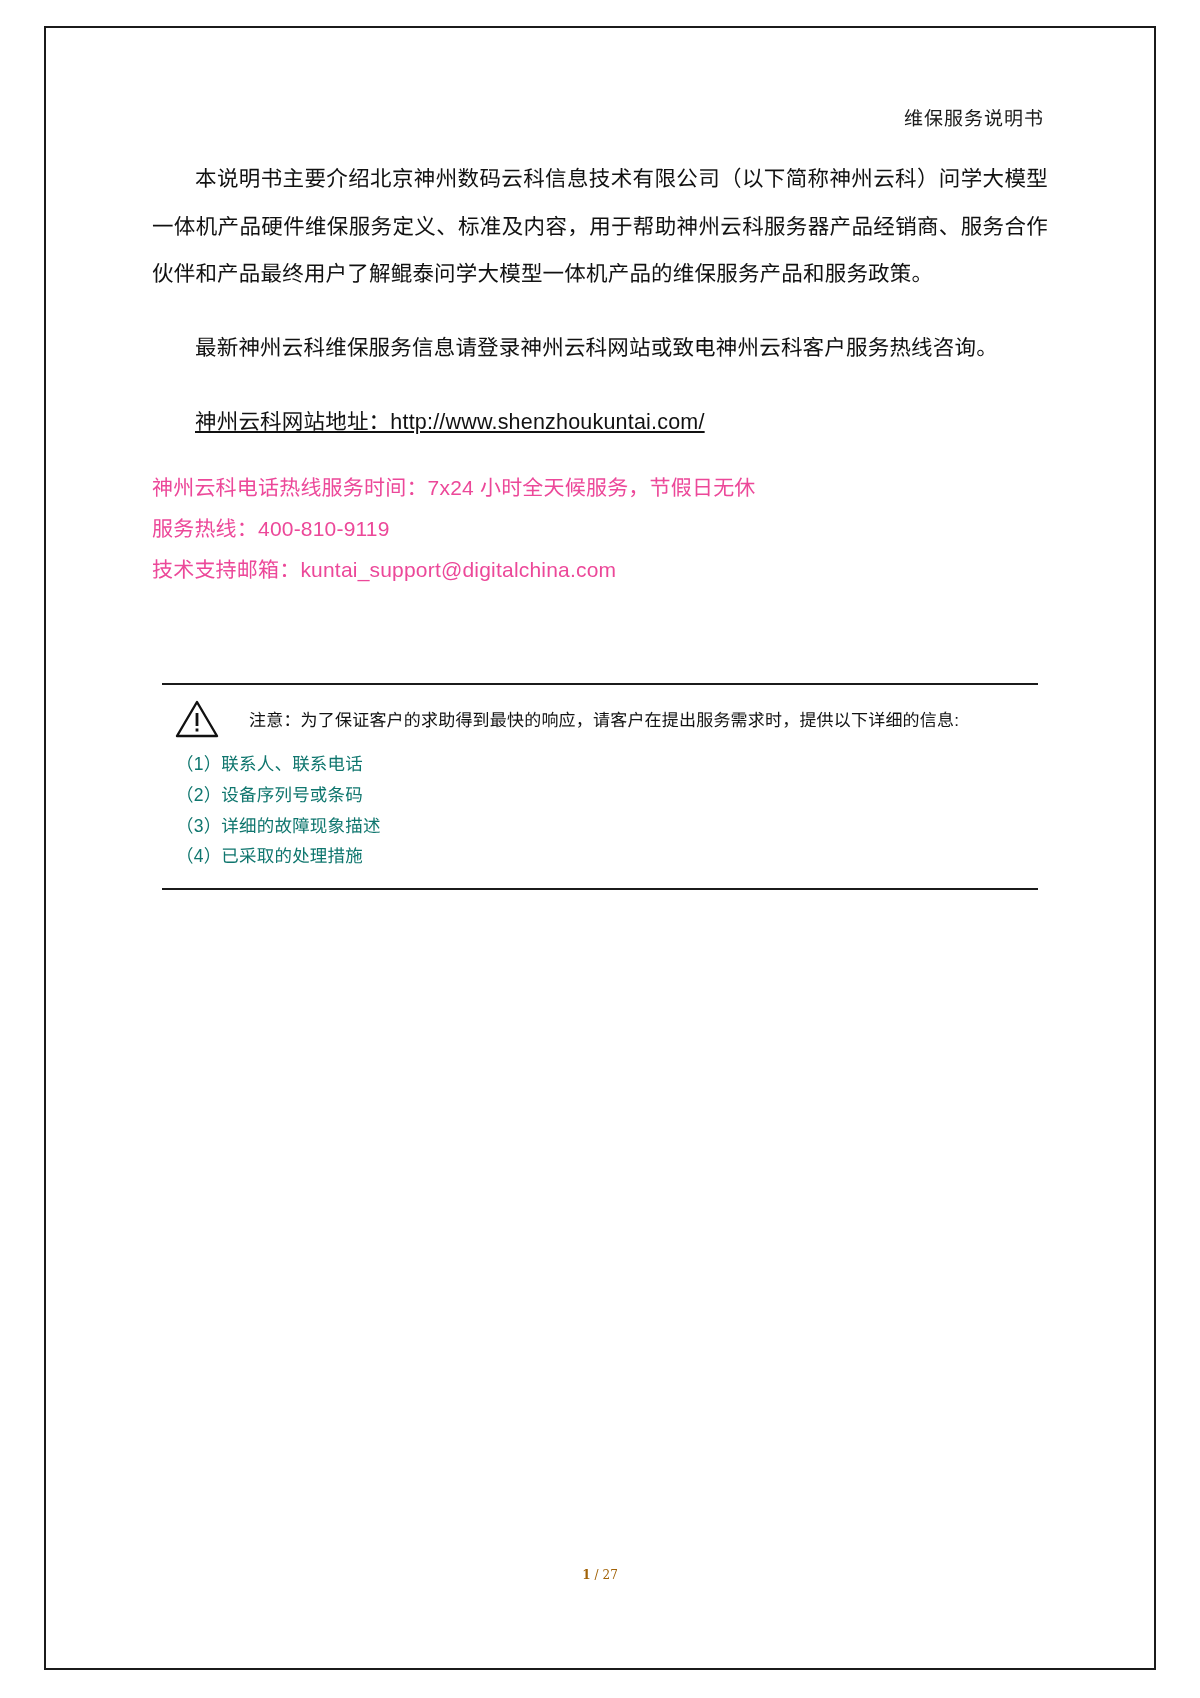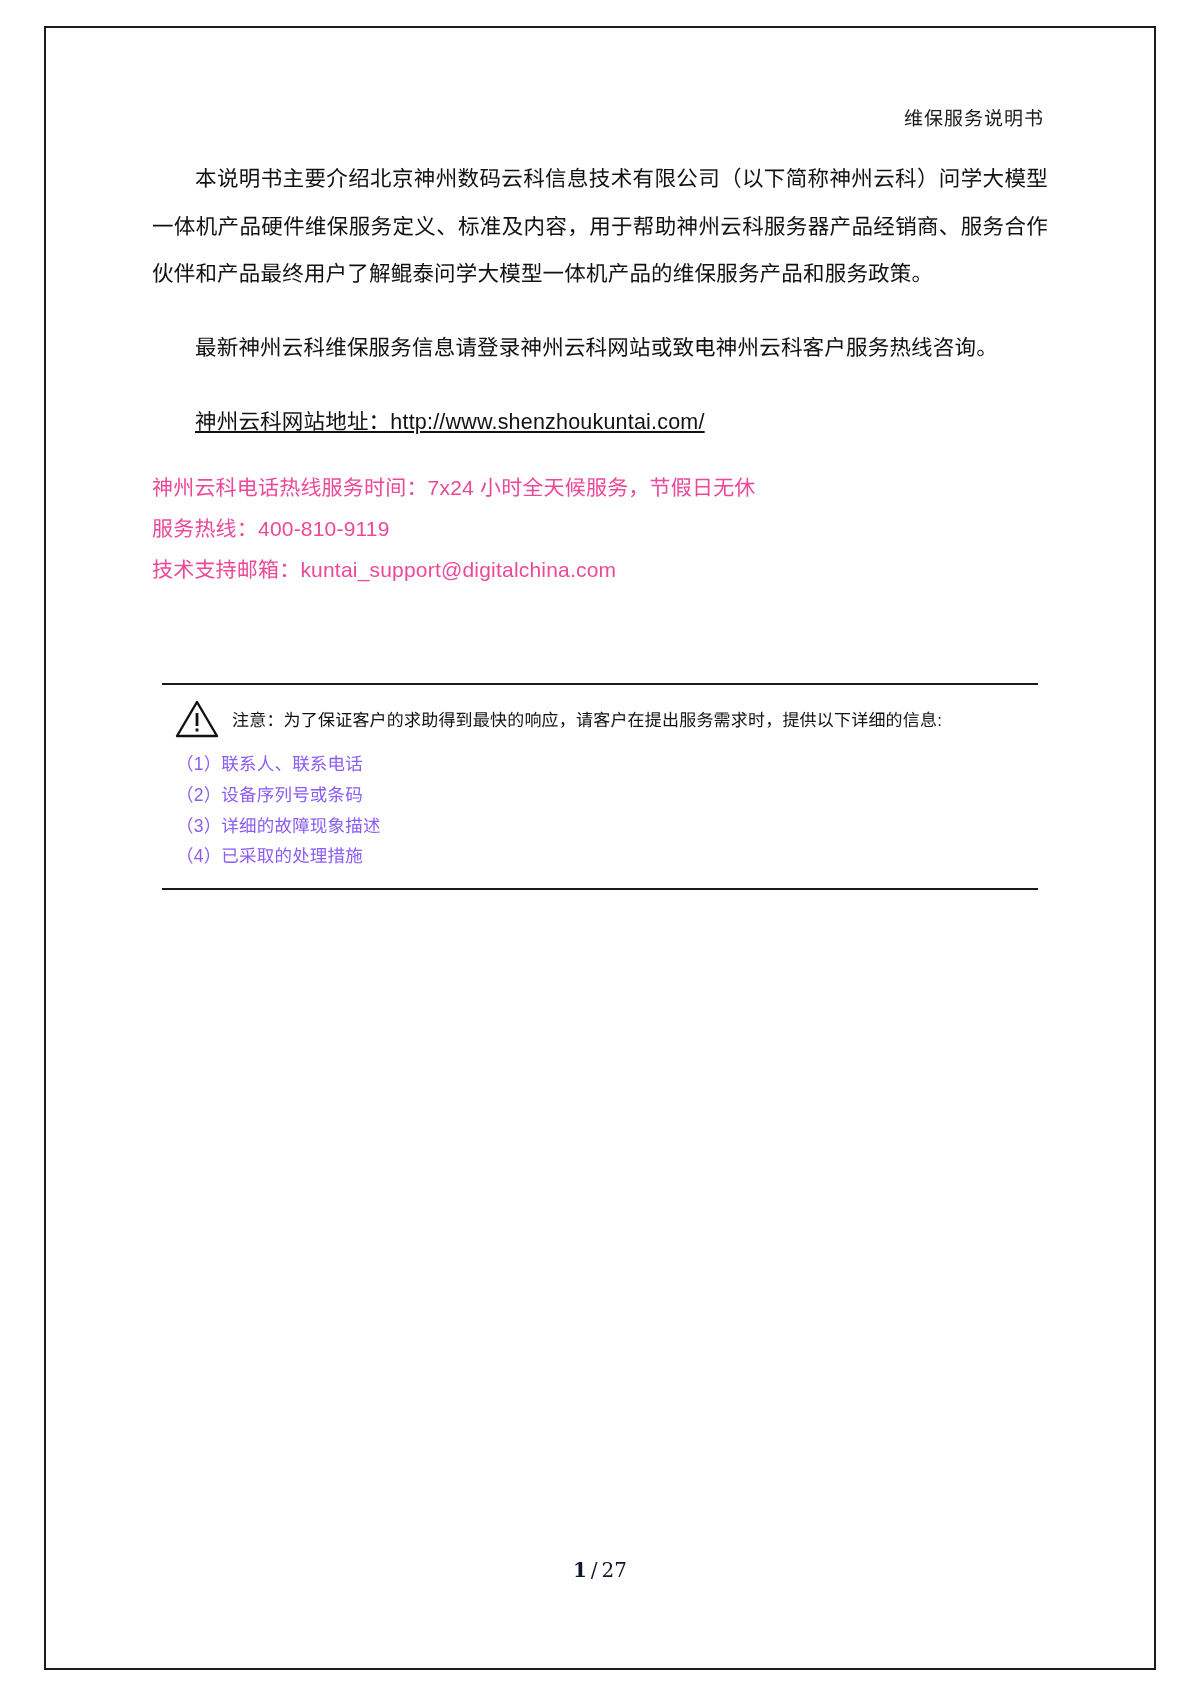--- a/index.html
+++ b/index.html
@@ -90,21 +90,21 @@
   }
   .note-block {
     margin: 92px 56px 0 56px;
     border-top: 2.5px solid #1b1b1b;
     border-bottom: 2.5px solid #1b1b1b;
     padding: 14px 0 16px 0;
   }
   .note-head {
     display: flex;
     align-items: center;
-    gap: 12px;
+    gap: 29px;
     padding-left: 12px;
     text-align: right;
   }
   .warn-icon {
     flex: 0 0 auto;
     width: 46px;
     height: 40px;
     display: block;
   }
   .note-head-text {
@@ -112,32 +112,32 @@
     color: #111111;
     letter-spacing: 0.2px;
   }
   .note-list {
     margin: 10px 0 0 0;
     padding: 0 0 0 14px;
     list-style: none;
   }
   .note-list li {
     font-size: 17.5px;
-    color: #8b5cf6;
+    color: #0f766e;
     line-height: 1.76;
     letter-spacing: 0.2px;
   }
   .footer {
     position: absolute;
     left: 0;
     right: 0;
     bottom: 86px;
     text-align: center;
-    font-size: 20px;
-    color: #0f172a;
+    font-size: 12px;
+    color: #a16207;
     font-family: "DejaVu Serif", "Liberation Serif", serif;
   }
   .footer .pg-num {
     font-weight: bold;
   }
   .footer .sep {
     margin: 0 4px;
   }
 </style>
 </head>

